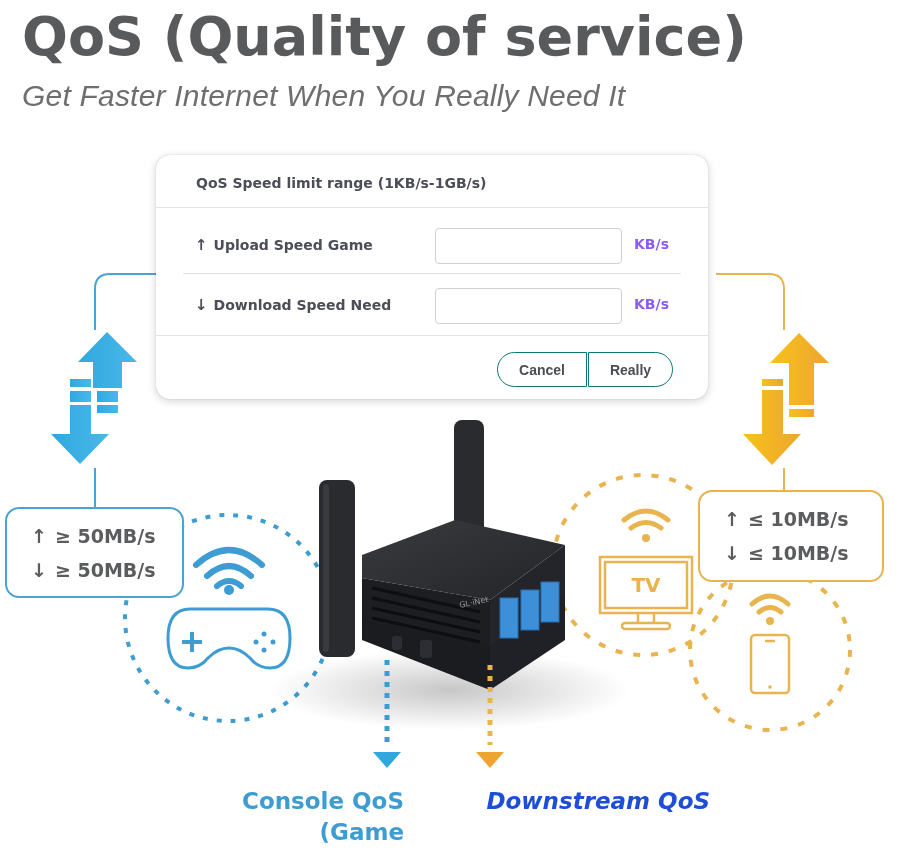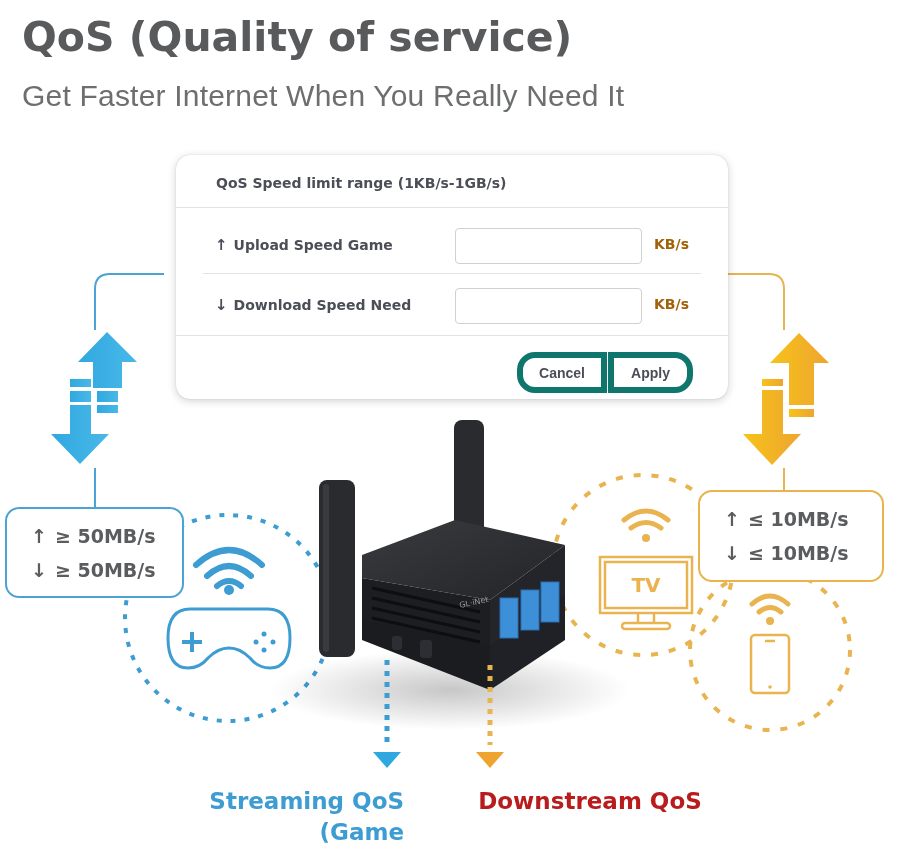--- a/index.html
+++ b/index.html
@@ -1,45 +1,45 @@
 <!DOCTYPE html>
 <html><head>
 <meta charset="utf-8">
 <style>
   * { box-sizing: border-box; margin: 0; padding: 0; }
   html, body { width: 899px; height: 853px; background: #ffffff; overflow: hidden; }
   body { position: relative; font-family: "DejaVu Sans", "Liberation Sans", sans-serif; color: #555; }
 
-  .title { position: absolute; left: 22px; top: 4px; font-size: 41px; font-weight: bold; color: #595a5c; letter-spacing: 0px; line-height: 66px; font-family: "DejaVu Sans", sans-serif; }
-  .subtitle { position: absolute; left: 22px; top: 76px; font-size: 30px; color: #6d6e70; line-height: 40px; font-family: "Liberation Sans", sans-serif; letter-spacing: 0.2px; }
+  .title { position: absolute; left: 22px; top: 4px; font-size: 54px; font-weight: bold; color: #595a5c; letter-spacing: 0px; line-height: 66px; font-family: "DejaVu Sans", sans-serif; }
+  .subtitle { position: absolute; left: 22px; top: 76px; font-size: 30px; color: #6d6e70; line-height: 40px; font-family: "Liberation Sans", sans-serif; letter-spacing: 0.2px; font-style: italic; }
 
   
-  .dialog { position: absolute; left: 176px; top: 155px; width: 552px; height: 244px; background: #fff; border-radius: 14px; box-shadow: 0 2px 8px rgba(0,0,0,0.18), 0 0 1px rgba(0,0,0,0.25); }
+  .dialog { position: absolute; left: 156px; top: 155px; width: 552px; height: 244px; background: #fff; border-radius: 14px; box-shadow: 0 2px 8px rgba(0,0,0,0.18), 0 0 1px rgba(0,0,0,0.25); }
   .dlg-head { position: absolute; left: 0; top: 0; width: 100%; height: 53px; border-bottom: 1px solid #e3e3e3; }
   .dlg-title { position: absolute; left: 40px; top: 20px; font-size: 14px; font-weight: bold; color: #4b4d57; font-family: "DejaVu Sans", sans-serif; }
   .row { position: absolute; left: 27px; width: 498px; height: 59px; }
   .row.r1 { top: 60px; border-bottom: 1px solid #e3e3e3; }
   .row.r2 { top: 120px; }
   .row-label { position: absolute; left: 12px; top: 21px; font-size: 14px; font-weight: bold; color: #4b4d57; display: flex; align-items: center; gap: 6px; }
   .row-label .arr { font-size: 15px; }
   .row-input { position: absolute; left: 252px; top: 13px; width: 187px; height: 36px; border: 1px solid #cfd0d3; border-radius: 4px; background: #fff; }
-  .row-unit { position: absolute; left: 451px; top: 21px; font-size: 14px; font-weight: bold; color: #a16207; }
+  .row-unit { position: absolute; left: 451px; top: 21px; font-size: 14px; font-weight: bold; color: #8b5cf6; }
   .dlg-foot { position: absolute; left: 0; top: 180px; width: 100%; border-top: 1px solid #e3e3e3; }
-  .btn { position: absolute; height: 41px; border: 6px solid #0f766e; background: #fff; font-size: 14px; font-weight: bold; color: #4b4d57; display: flex; align-items: center; justify-content: center; }
+  .btn { position: absolute; height: 35px; border: 1px solid #0f766e; background: #fff; font-size: 14px; font-weight: bold; color: #4b4d57; display: flex; align-items: center; justify-content: center; }
   .btn-cancel { left: 341px; top: 197px; width: 90px; border-radius: 18px 0 0 18px; }
   .btn-apply { left: 432px; top: 197px; width: 85px; border-radius: 0 18px 18px 0; }
 
   .stat-box { position: absolute; background: #fff; border-radius: 14px; font-weight: bold; font-size: 19px; color: #5b5c5e; }
   .stat-box .line { position: absolute; left: 24px; display: flex; align-items: center; gap: 8px; }
   .stat-left { left: 5px; top: 507px; width: 179px; height: 91px; border: 2px solid #4aa3d3; }
   .stat-right { left: 698px; top: 490px; width: 186px; height: 92px; border: 2px solid #e9b44f; }
 
   .label-bottom { position: absolute; font-size: 23px; font-weight: bold; line-height: 31px; font-family: "DejaVu Sans", sans-serif; text-align: right; }
   .up-label { left: 200px; top: 786px; width: 204px; color: #3d9cd2; }
-  .down-label { left: 470px; top: 786px; width: 240px; color: #b91c1c; text-align: center; }
+  .down-label { left: 470px; top: 786px; width: 240px; color: #1d4ed8; text-align: right; font-style: italic; }
 
   svg.overlay { position: absolute; left: 0; top: 0; }
 </style>
 </head>
 <body>
 
 <div class="title">QoS (Quality of service)</div>
 <div class="subtitle">Get Faster Internet When You Really Need It</div>
 
 <svg class="overlay" width="899" height="853" viewBox="0 0 899 853">
@@ -193,21 +193,21 @@
   <div class="row r2">
     <div class="row-label">
       <span class="arr">↓</span>
       <span>Download Speed Need</span>
     </div>
     <input class="row-input" type="text" value="" style="">
     <div class="row-unit">KB/s</div>
   </div>
   <div class="dlg-foot"></div>
   <button class="btn btn-cancel">Cancel</button>
-  <button class="btn btn-apply">Apply</button>
+  <button class="btn btn-apply">Really</button>
 </div>
 
 <div class="stat-box stat-left">
   <div class="line" style="top:16px;">
     <span>↑</span>
     <span>≥ 50MB/s</span>
   </div>
   <div class="line" style="top:50px;">
     <span>↓</span>
     <span>≥ 50MB/s</span>
@@ -219,18 +219,18 @@
     <span>↑</span>
     <span>≤ 10MB/s</span>
   </div>
   <div class="line" style="top:50px;">
     <span>↓</span>
     <span>≤ 10MB/s</span>
   </div>
 </div>
 
 <div class="label-bottom up-label">
-  <div>Streaming QoS</div>
+  <div>Console QoS</div>
   <div>(Game Console)</div>
 </div>
 <div class="label-bottom down-label">
   <div>Downstream QoS</div>
 </div>
 
 </body></html>

